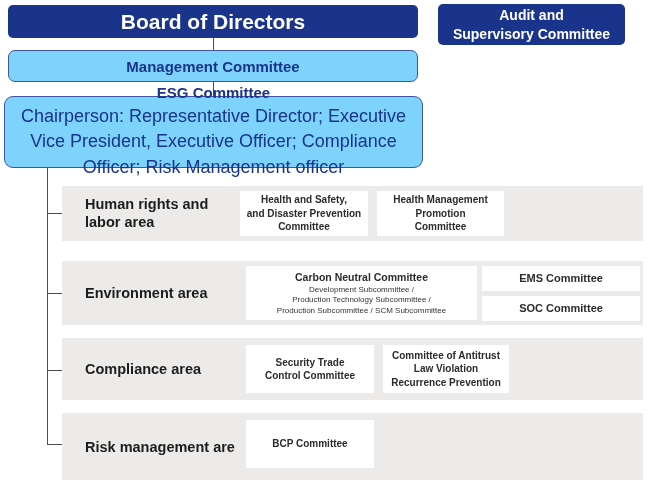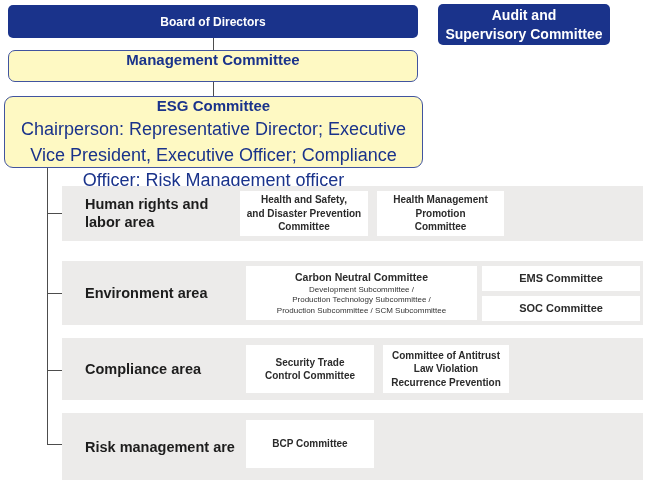--- a/index.html
+++ b/index.html
@@ -3,25 +3,25 @@
 <meta charset="utf-8">
 <style>
   html,body{margin:0;padding:0;background:#fff;}
   body{font-family:"Liberation Sans", sans-serif;}
   .canvas{position:relative;width:649px;height:480px;background:#ffffff;overflow:hidden;}
 
   
   .navy-box{position:absolute;background:#1a338b;border-radius:5px;color:#ffffff;
             display:flex;align-items:center;justify-content:center;text-align:center;
             font-weight:bold;}
-  .board{left:8px;top:5px;width:410px;height:33px;font-size:12px;}
-  .audit{left:438px;top:4px;width:172px;height:41px;font-size:14px;line-height:1.3;flex-direction:column;}
+  .board{left:8px;top:5px;width:410px;height:33px;font-size:21px;}
+  .audit{left:438px;top:4px;width:187px;height:41px;font-size:14px;line-height:1.3;flex-direction:column;}
 
-  .lightblue-box{position:absolute;background:#fef9c3;border:1.5px solid #41549f;border-radius:7px;
-                 color:#1a338b;display:flex;align-items:center;justify-content:flex-start;
+  .lightblue-box{position:absolute;background:#7dd3fc;border:1.5px solid #41549f;border-radius:7px;
+                 color:#1a338b;display:flex;align-items:center;justify-content:center;
                  flex-direction:column;text-align:center;box-sizing:border-box;}
   .mgmt{left:8px;top:50px;width:410px;height:32px;font-size:15px;font-weight:bold;}
   .esg{left:4px;top:96px;width:419px;height:72px;border-radius:9px;}
   .esg-title{font-size:15px;font-weight:bold;margin-bottom:3px;}
   .esg-desc{font-size:18px;line-height:1.42;padding:0 8px;}
 
   
   .vline{position:absolute;width:1px;background:#4d4d4d;}
   .hline{position:absolute;height:1px;background:#4d4d4d;}
 

